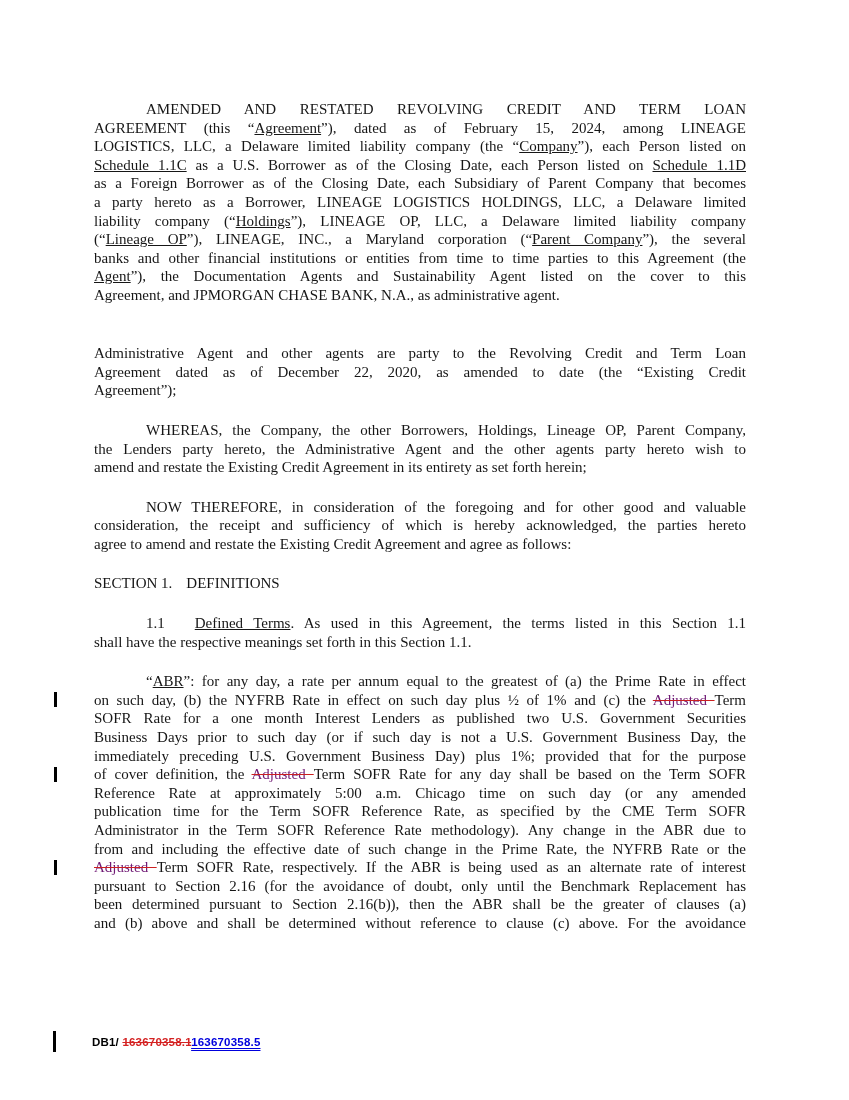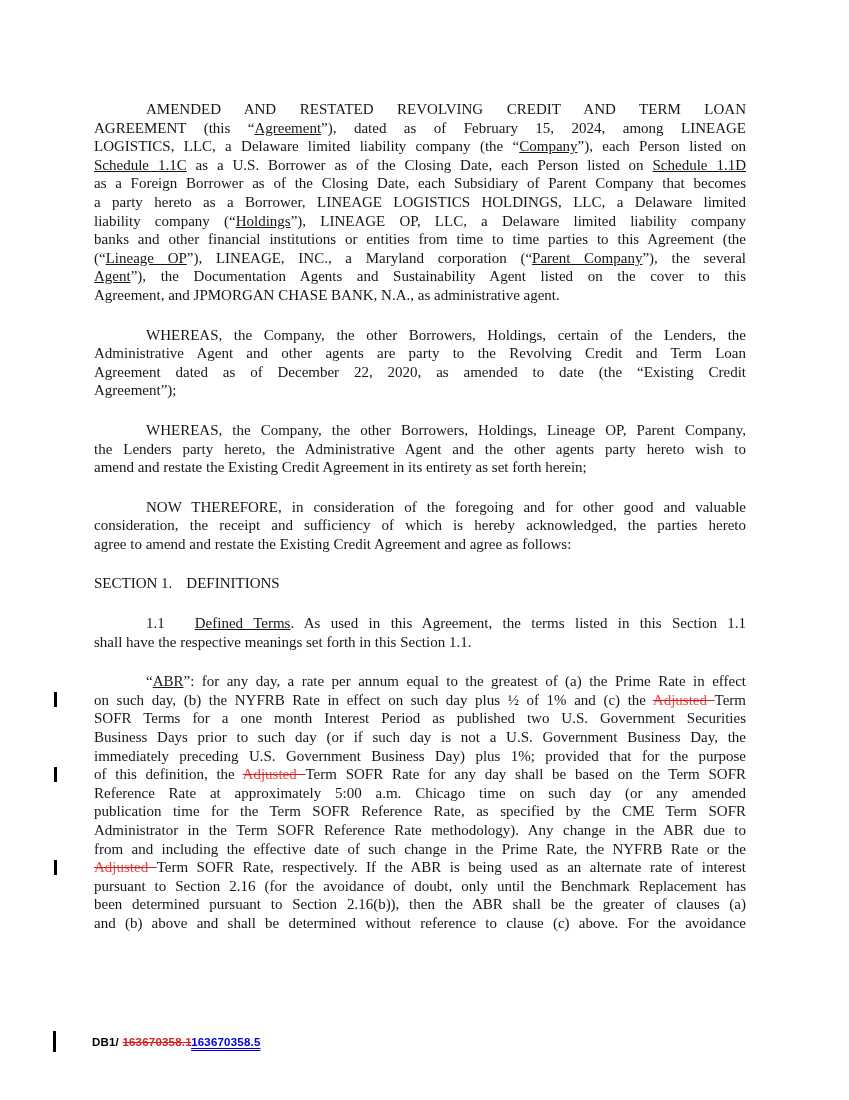--- a/index.html
+++ b/index.html
@@ -10,21 +10,21 @@
   .doc{
     position:absolute;left:94px;top:100px;width:652px;
     font-size:15px;line-height:18.6px;
   }
   .para{margin:0 0 21px 0;}
   .line{position:relative;text-align:justify;text-align-last:justify;}
   .line.end{text-align-last:left;}
   .indent{display:inline-block;height:1px;}
   .gap{display:inline-block;height:1px;}
   .u{text-decoration:underline;}
-  .d{color:#ef4444;text-decoration:line-through;text-decoration-color:#cc2020;}
+  .d{color:#701a75;text-decoration:line-through;text-decoration-color:#cc2020;}
   .chbar{
     position:absolute;left:-40px;top:1.5px;width:2.5px;height:15px;background:#000;
   }
   .footer{
     position:absolute;left:92px;top:1036px;
     font-family:"Liberation Sans","DejaVu Sans",sans-serif;
     font-weight:bold;font-size:11.5px;color:#000;letter-spacing:0.2px;
   }
   .footer .del-num{color:#d42222;text-decoration:line-through;text-decoration-color:#d42222;}
   .footer .ins-num{color:#0000dd;text-decoration:underline double;text-underline-offset:2px;text-align:center;}
@@ -38,27 +38,27 @@
 <div class="page">
   <div class="doc">
       <div class="para">
         <div class="line"><span class="indent" style="width: 52px;"></span><span>AMENDED AND RESTATED REVOLVING CREDIT AND TERM LOAN</span></div>
         <div class="line"><span>AGREEMENT (this “</span><span class="u">Agreement</span><span>”), dated as of February 15, 2024, among LINEAGE</span></div>
         <div class="line"><span>LOGISTICS, LLC, a Delaware limited liability company (the “</span><span class="u">Company</span><span>”), each Person listed on</span></div>
         <div class="line"><span class="u">Schedule 1.1C</span><span> as a U.S. Borrower as of the Closing Date, each Person listed on </span><span class="u">Schedule 1.1D</span></div>
         <div class="line"><span>as a Foreign Borrower as of the Closing Date, each Subsidiary of Parent Company that becomes</span></div>
         <div class="line"><span>a party hereto as a Borrower, LINEAGE LOGISTICS HOLDINGS, LLC, a Delaware limited</span></div>
         <div class="line"><span>liability company (“</span><span class="u">Holdings</span><span>”), LINEAGE OP, LLC, a Delaware limited liability company</span></div>
+        <div class="line"><span>(“</span><span class="u">Lineage OP</span><span>”), LINEAGE, INC., a Maryland corporation (“</span><span class="u">Parent Company</span><span>”), the several</span></div>
         <div class="line"><span>banks and other financial institutions or entities from time to time parties to this Agreement (the</span></div>
-        <div class="line"><span>(“</span><span class="u">Lineage OP</span><span>”), LINEAGE, INC., a Maryland corporation (“</span><span class="u">Parent Company</span><span>”), the several</span></div>
         <div class="line"><span class="u">Agent</span><span>”), the Documentation Agents and Sustainability Agent listed on the cover to this</span></div>
         <div class="line end"><span>Agreement, and JPMORGAN CHASE BANK, N.A., as administrative agent.</span></div>
       </div>
       <div class="para">
-        <div class="line"><span class="indent" style="width: 52px;"></span><span>WHEREAS, the Company, the other Borrowers, Holdings, certain of the Lenders, the</span></div>
+        <div class="line"><span class="indent" style="width: 52px;"></span></div>
         <div class="line"><span>Administrative Agent and other agents are party to the Revolving Credit and Term Loan</span></div>
         <div class="line"><span>Agreement dated as of December 22, 2020, as amended to date (the “Existing Credit</span></div>
         <div class="line end"><span>Agreement”);</span></div>
       </div>
       <div class="para">
         <div class="line"><span class="indent" style="width: 52px;"></span><span>WHEREAS, the Company, the other Borrowers, Holdings, Lineage OP, Parent Company,</span></div>
         <div class="line"><span>the Lenders party hereto, the Administrative Agent and the other agents party hereto wish to</span></div>
         <div class="line end"><span>amend and restate the Existing Credit Agreement in its entirety as set forth herein;</span></div>
       </div>
       <div class="para">
@@ -69,24 +69,24 @@
       <div class="para">
         <div class="line end"><span>SECTION 1.</span><span class="gap" style="width: 14px;"></span><span>DEFINITIONS</span></div>
       </div>
       <div class="para">
         <div class="line"><span class="indent" style="width: 52px;"></span><span>1.1</span><span class="gap" style="width: 30px;"></span><span class="u">Defined Terms</span><span>. As used in this Agreement, the terms listed in this Section 1.1</span></div>
         <div class="line end"><span>shall have the respective meanings set forth in this Section 1.1.</span></div>
       </div>
       <div class="para">
         <div class="line"><span class="indent" style="width: 52px;"></span><span>“</span><span class="u">ABR</span><span>”: for any day, a rate per annum equal to the greatest of (a) the Prime Rate in effect</span></div>
         <div class="line"><span class="chbar"></span><span>on such day, (b) the NYFRB Rate in effect on such day plus ½ of 1% and (c) the </span><span class="d">Adjusted&nbsp;</span><span>Term</span></div>
-        <div class="line"><span>SOFR Terms for a one month Interest Period as published two U.S. Government Securities</span></div>
+        <div class="line"><span>SOFR Rate for a one month Interest Lenders as published two U.S. Government Securities</span></div>
         <div class="line"><span>Business Days prior to such day (or if such day is not a U.S. Government Business Day, the</span></div>
         <div class="line"><span>immediately preceding U.S. Government Business Day) plus 1%; provided that for the purpose</span></div>
-        <div class="line"><span class="chbar"></span><span>of this definition, the </span><span class="d">Adjusted&nbsp;</span><span>Term SOFR Rate for any day shall be based on the Term SOFR</span></div>
+        <div class="line"><span class="chbar"></span><span>of cover definition, the </span><span class="d">Adjusted&nbsp;</span><span>Term SOFR Rate for any day shall be based on the Term SOFR</span></div>
         <div class="line"><span>Reference Rate at approximately 5:00 a.m. Chicago time on such day (or any amended</span></div>
         <div class="line"><span>publication time for the Term SOFR Reference Rate, as specified by the CME Term SOFR</span></div>
         <div class="line"><span>Administrator in the Term SOFR Reference Rate methodology). Any change in the ABR due to</span></div>
         <div class="line"><span>from and including the effective date of such change in the Prime Rate, the NYFRB Rate or the</span></div>
         <div class="line"><span class="chbar"></span><span class="d">Adjusted&nbsp;</span><span>Term SOFR Rate, respectively. If the ABR is being used as an alternate rate of interest</span></div>
         <div class="line"><span>pursuant to Section 2.16 (for the avoidance of doubt, only until the Benchmark Replacement has</span></div>
         <div class="line"><span>been determined pursuant to Section 2.16(b)), then the ABR shall be the greater of clauses (a)</span></div>
         <div class="line"><span>and (b) above and shall be determined without reference to clause (c) above. For the avoidance</span></div>
       </div>
     </div>

